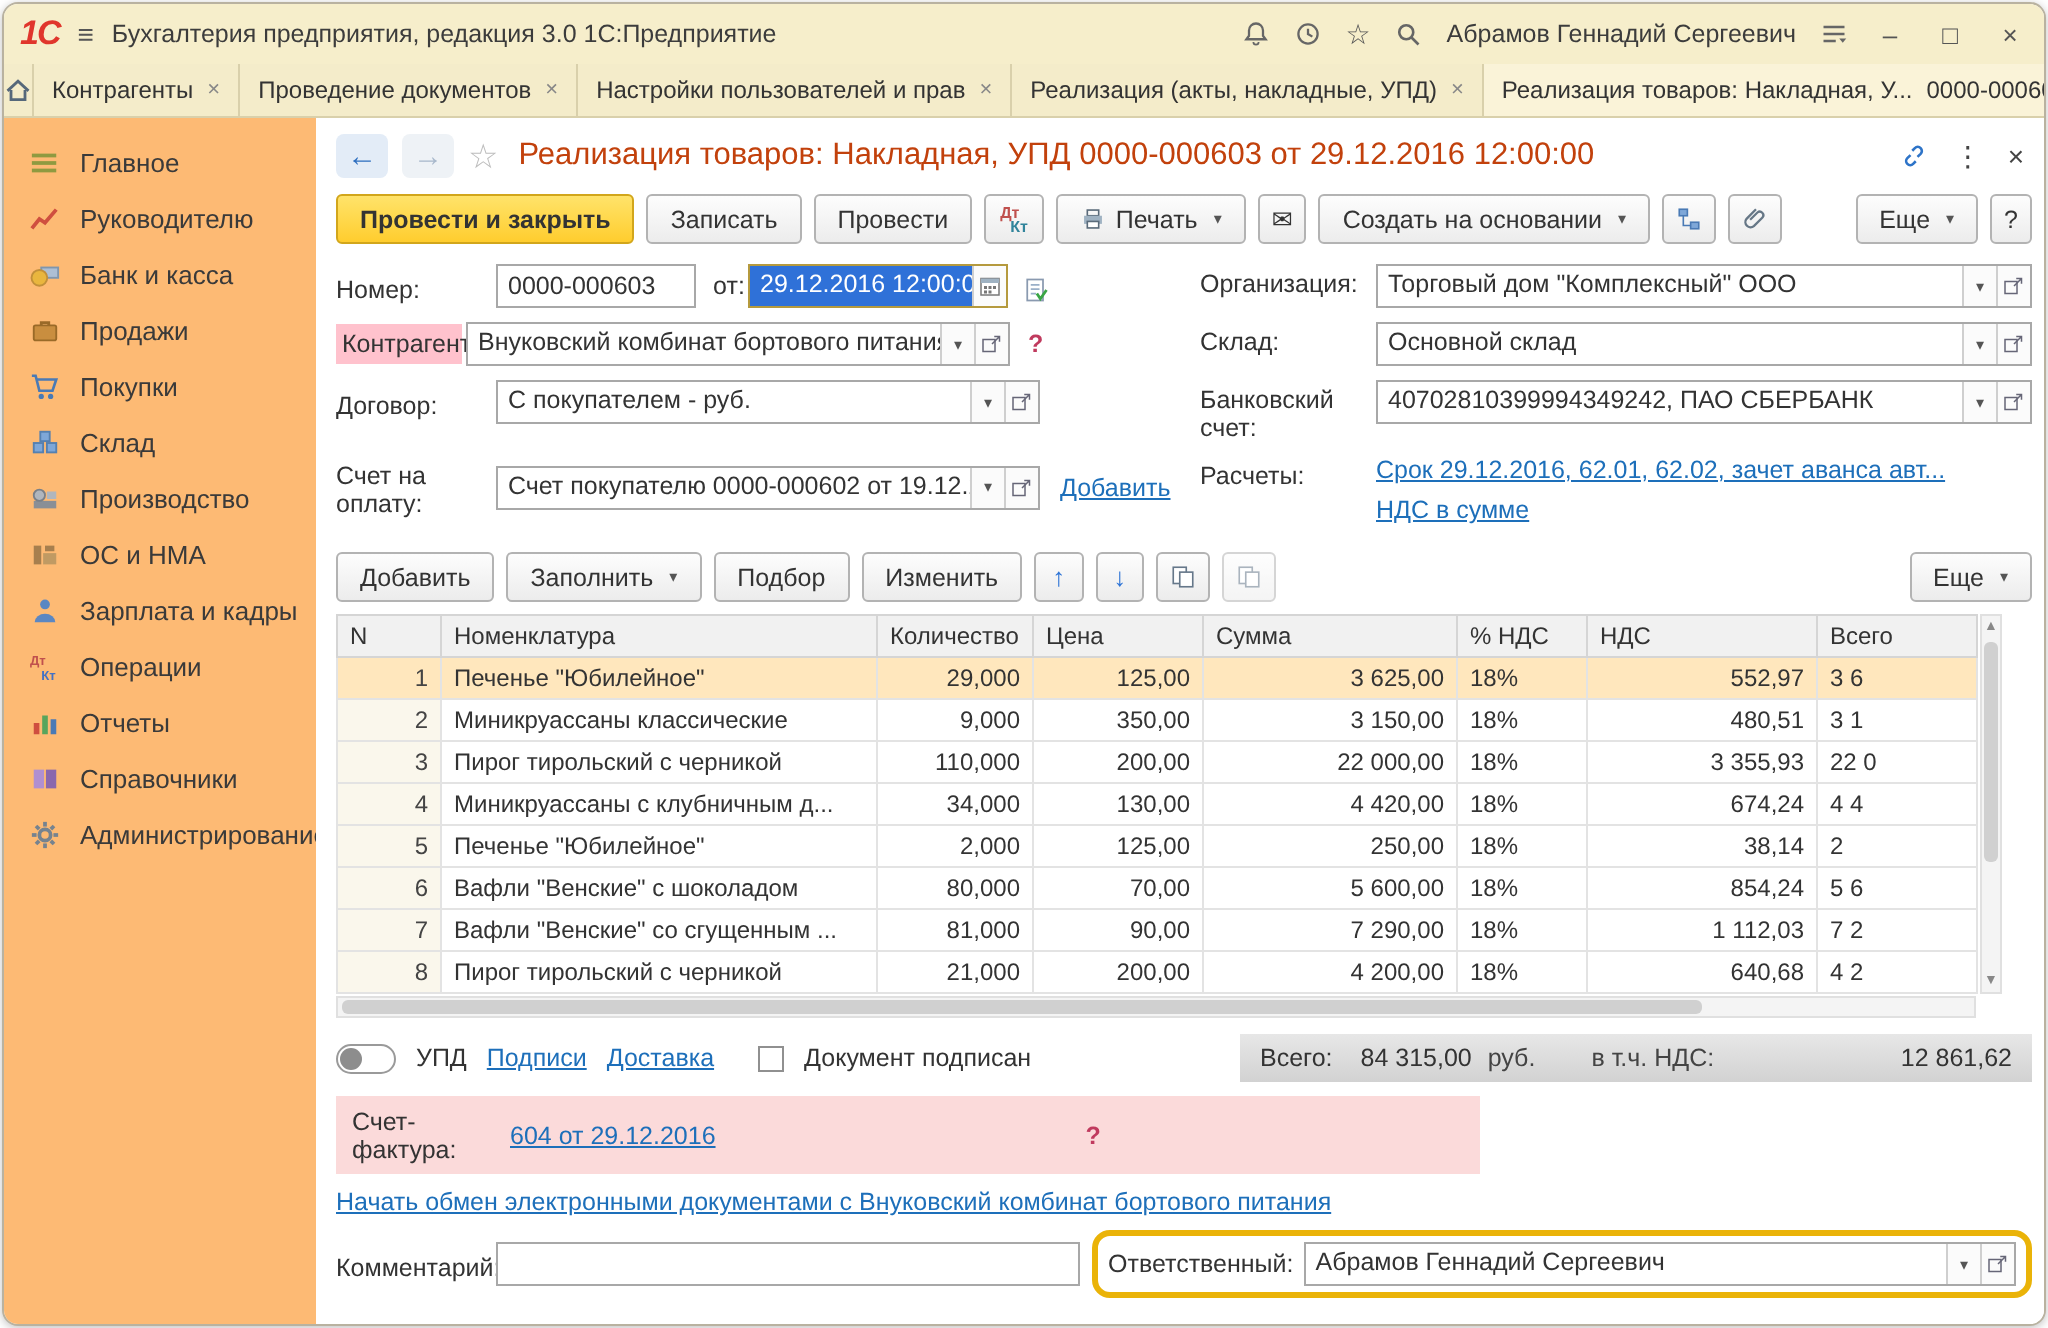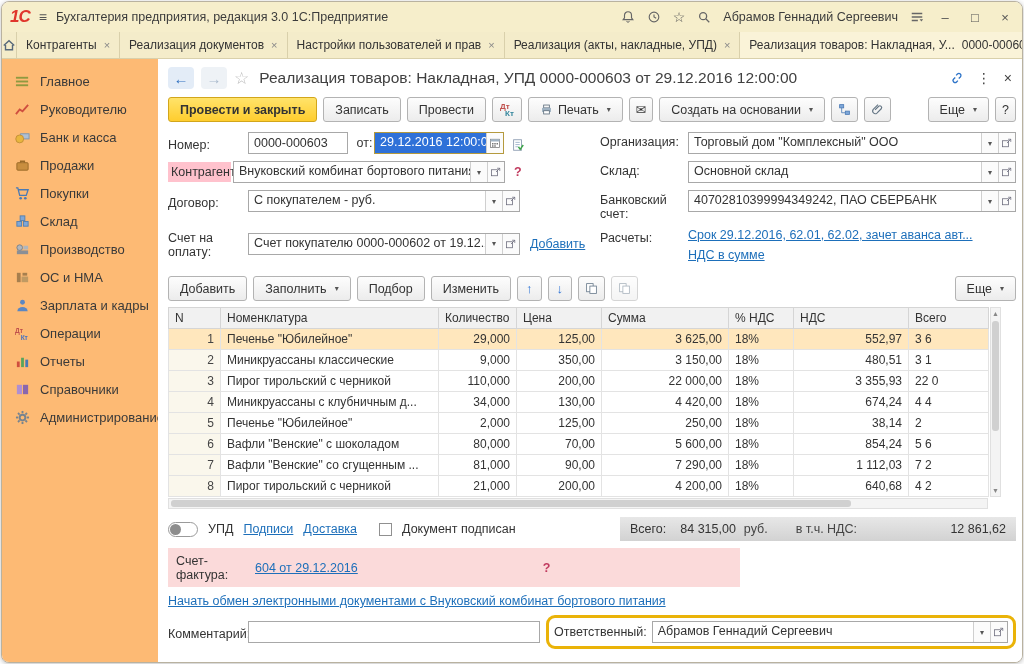--- a/index.html
+++ b/index.html
@@ -24,21 +24,21 @@
 .content{flex:1;display:flex;min-height:0}
 .sidebar{width:156px;background:#fdba74;padding:8px 0;flex:0 0 auto}
 .side-item{display:flex;align-items:center;gap:10px;padding:6.5px 13px;font-size:13px;color:#3a3a3a;cursor:pointer;white-space:nowrap}
 .main{flex:1;background:#fff;display:flex;flex-direction:column;padding:2px 6px 6px 10px;min-width:0;font-size:12.5px;color:#333}
 
 .doc-header{display:flex;align-items:center;gap:7px;height:34px;flex:0 0 auto}
 .nav-btn{width:26px;height:22px;border-radius:4px;display:flex;align-items:center;justify-content:center;font-size:15px;cursor:pointer}
 .back{background:#e3ecf7;color:#2e6fc0}
 .fwd{background:#eef2f6;color:#a9b9cc}
 .star{color:#bdbdbd;font-size:17px}
-.doc-title{font-size:15.5px;color:#404040;margin-left:3px;white-space:nowrap;overflow:hidden}
+.doc-title{font-size:15.5px;color:#c2410c;margin-left:3px;white-space:nowrap;overflow:hidden}
 .hdr-right{margin-left:auto;display:flex;gap:13px;align-items:center;padding-right:4px}
 .dots{font-size:14px;color:#444;cursor:pointer}
 .hdr-x{font-size:14px;color:#444;cursor:pointer}
 
 .btn{background:linear-gradient(#fdfdfd,#ececec);border:1px solid #b3b3b3;border-radius:3px;padding:0 11px;font-size:12.5px;color:#333;display:inline-flex;align-items:center;gap:5px;height:25px;cursor:pointer;white-space:nowrap}
 .btn.primary{background:linear-gradient(#ffe36a,#ffcd2e);border-color:#d2a61b;font-weight:bold}
 .btn .dd{font-size:8px;color:#555;margin-left:3px}
 .btn.iconb{padding:0 6px}
 .dtkt{display:flex;flex-direction:column;line-height:7px;font-size:8px;font-weight:bold;padding:2px 1px}
 .dtkt .dt{color:#c0504d}.dtkt .kt{color:#31849b;margin-left:5px}
@@ -290,21 +290,21 @@
     <div class="home">
         <svg class="ic14">
           <use href="#i-home"></use>
         </svg>
       </div>
     <div class="tab">
         <span>Контрагенты</span>
         <span class="x">×</span>
       </div>
     <div class="tab">
-        <span>Реализация документов</span>
+        <span>Проведение документов</span>
         <span class="x">×</span>
       </div>
     <div class="tab">
         <span>Настройки пользователей и прав</span>
         <span class="x">×</span>
       </div>
     <div class="tab">
         <span>Реализация (акты, накладные, УПД)</span>
         <span class="x">×</span>
       </div>

